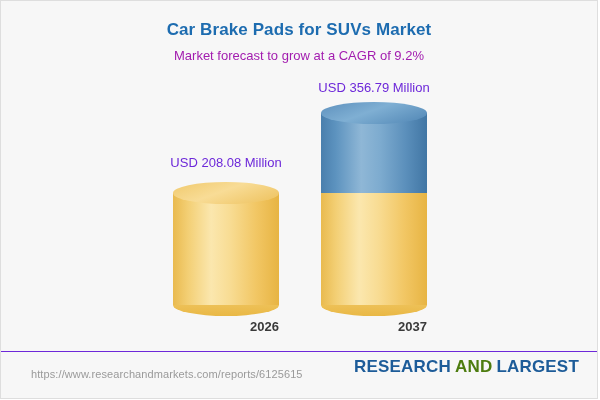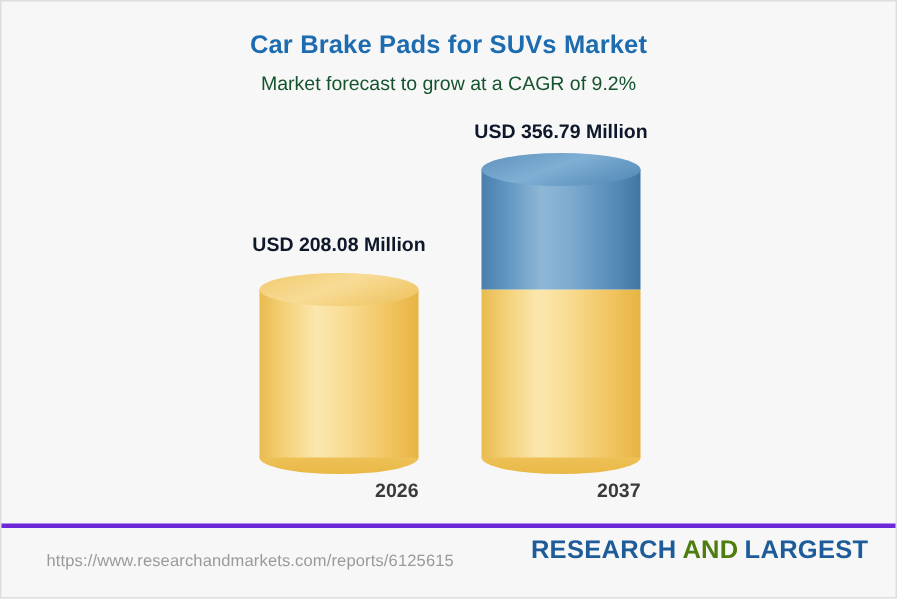--- a/index.html
+++ b/index.html
@@ -34,21 +34,21 @@
     font-size: 17px;
     font-weight: bold;
     color: #1d6cb0;
     letter-spacing: 0.1px;
     line-height: 22px;
   }
   .chart-subtitle {
     margin-top: 6px;
     font-size: 13px;
     font-weight: normal;
-    color: #14532d;
+    color: #a21caf;
     line-height: 18px;
   }
 
   
   .plot {
     position: absolute;
     left: 0; right: 0;
     top: 86px;
     height: 260px;
   }
@@ -59,22 +59,22 @@
   }
   .bar-group.g0 { left: 172px; width: 106px; }
   .bar-group.g1 { left: 320px; width: 106px; }
 
   .bar-value {
     position: absolute;
     left: 50%;
     transform: translateX(-50%);
     white-space: nowrap;
     font-size: 13px;
-    font-weight: bold;
-    color: #0f172a;
+    font-weight: normal;
+    color: #6d28d9;
   }
   .bar-group.g0 .bar-value { bottom: 135px; }
   .bar-group.g1 .bar-value { bottom: 210px; }
 
   
   .cylinder {
     position: absolute;
     bottom: 0;
     left: 0;
     width: 106px;
@@ -173,21 +173,21 @@
   }
   .x-label.t0 { left: 172px; }
   .x-label.t1 { left: 320px; }
 
   
   .footer {
     position: absolute;
     left: 0; right: 0;
     bottom: 0;
     height: 46px;
-    border-top: 3px solid #6d28d9;
+    border-top: 1px solid #6d28d9;
   }
   .footer-url {
     position: absolute;
     left: 30px;
     top: 16px;
     font-size: 11px;
     color: #9a9a9a;
     letter-spacing: 0.1px;
   }
   .logo {

